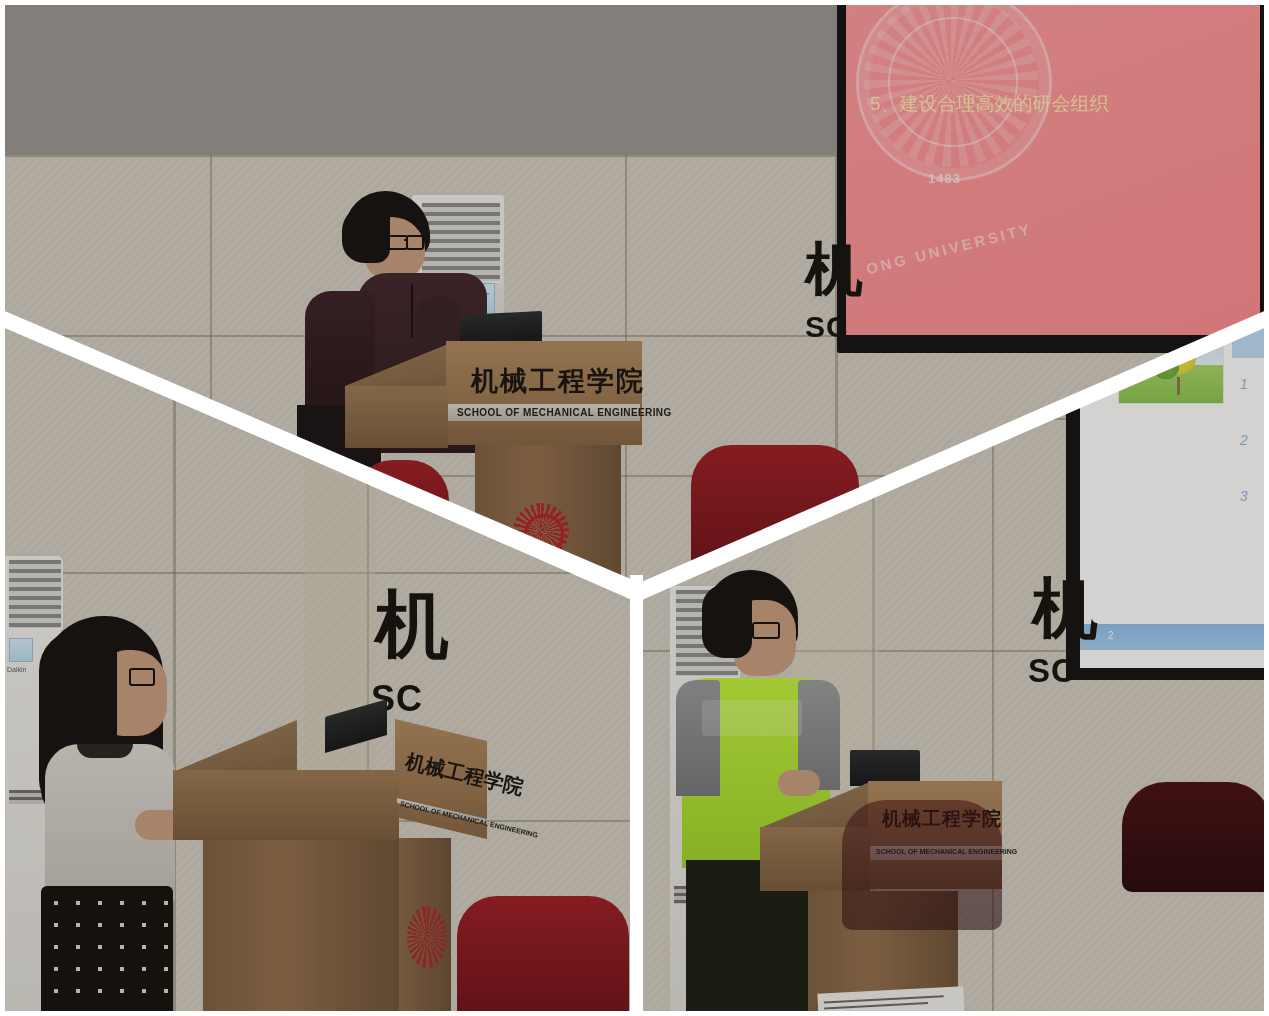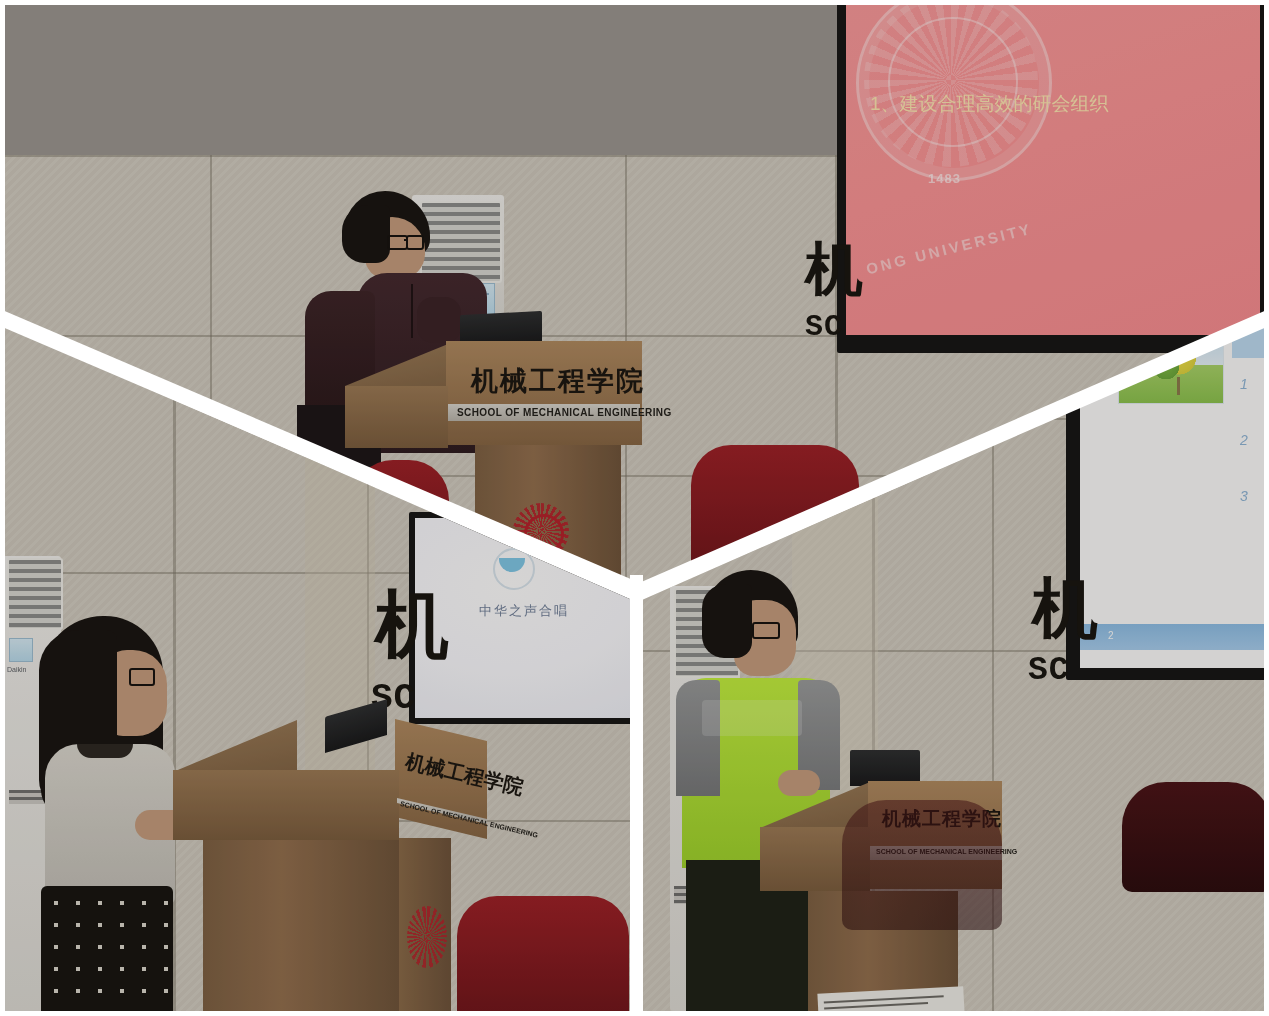--- a/index.html
+++ b/index.html
@@ -104,21 +104,21 @@
   .pod-col{position:absolute;background:linear-gradient(90deg,#7d6043,#936f4e 40%,#6f543a 100%);}
   .pod-cn{position:absolute;color:#191510;font-weight:bold;white-space:nowrap;}
   .pod-plate{position:absolute;background:linear-gradient(180deg,#d9d6cf,#b9b5ac);}
   .pod-en{position:absolute;color:#22201c;white-space:nowrap;font-weight:bold;}
   .pod-logo{position:absolute;border-radius:50%;
     background:repeating-conic-gradient(#b5202a 0deg 7deg,transparent 7deg 14deg);}
   .pod-logo-in{position:absolute;border-radius:50%;border:3px solid #b5202a;}
 
   
   .wall-cn{position:absolute;color:#16140f;font-weight:bold;}
-  .wall-en{position:absolute;color:#16140f;font-weight:bold;letter-spacing:1px;font-family:Liberation Mono, monospace;}
+  .wall-en{position:absolute;color:#16140f;font-weight:bold;letter-spacing:1px;}
 
   
   .ac-body{position:absolute;background:linear-gradient(180deg,#f2f1ee,#dedcd6);border-radius:3px;}
   .ac-grille{position:absolute;background:repeating-linear-gradient(180deg,#8c8d8c 0 4px,#d8d8d4 4px 9px);border:2px solid #efeeea;border-radius:3px;}
   .ac-label{position:absolute;background:linear-gradient(180deg,#d7ecf7,#b9dced);border:1px solid #9dbfd4;}
   .ac-label-row{position:absolute;background:#8fb3c8;}
   .ac-brand{position:absolute;color:#5d6066;}
   .ac-vent{position:absolute;background:repeating-linear-gradient(180deg,#6f706e 0 3px,#cccac5 3px 7px);}
 
   
@@ -170,21 +170,21 @@
       <div class="screen-frame" style="left:832px;top:-10px;width:432px;height:358px;">
         <div class="screen-face" style="left:9px;top:0;width:414px;height:340px;">
           <div class="slide-pink"></div>
 
           <div class="seal" style="left:10px;top:-10px;width:190px;height:190px;"></div>
           <div class="seal-gear" style="left:18px;top:-2px;width:174px;height:174px;opacity:.55;"></div>
           <div class="seal-inner" style="left:42px;top:22px;width:126px;height:126px;"></div>
           <div class="seal-year" style="left:82px;top:176px;font-size:13px;">1483</div>
           <div class="seal-arc" style="left:18px;top:245px;font-size:15px;transform:rotate(-14deg);">ONG UNIVERSITY</div>
 
-          <div class="slide-bullet" style="left:24px;top:96px;font-size:19px;">1、建设合理高效的研会组织</div>
+          <div class="slide-bullet" style="left:24px;top:96px;font-size:19px;">5、建设合理高效的研会组织</div>
         </div>
       </div>
 
       <div class="wall-cn" style="left:800px;top:235px;font-size:58px;line-height:58px;">机</div>
       <div class="wall-en" style="left:800px;top:305px;font-size:30px;">SC</div>
 
       <div class="ac-body" style="left:407px;top:190px;width:92px;height:120px;"></div>
       <div class="ac-grille" style="left:415px;top:196px;width:78px;height:78px;"></div>
       <div class="ac-brand" style="left:416px;top:282px;font-size:7px;">Daikin</div>
       <div class="ac-label" style="left:452px;top:278px;width:36px;height:34px;">
@@ -227,28 +227,20 @@
   <div class="panel" id="panel-bl">
     <div class="scene">
 
       <div class="wall-tile" style="left:0;top:0;width:627px;height:711px;"></div>
       <div class="tile-seam" style="left:0;top:272px;width:627px;height:2px;"></div>
       <div class="tile-seam" style="left:0;top:520px;width:627px;height:2px;"></div>
       <div class="tile-seam" style="left:168px;top:0;width:3px;height:711px;"></div>
       <div class="tile-seam" style="left:362px;top:0;width:2px;height:711px;"></div>
       <div style="position:absolute;left:300px;top:0;width:70px;height:711px;background:rgba(210,200,180,.35);"></div>
 
-      <div class="screen-frame" style="left:404px;top:212px;width:232px;height:212px;">
-        <div class="screen-face" style="left:6px;top:6px;width:222px;height:200px;">
-          <div class="slide-white"></div>
-          <div class="slide-white-logo" style="left:78px;top:30px;width:38px;height:38px;"></div>
-          <div class="slide-white-logo-fill" style="left:84px;top:40px;width:26px;height:14px;"></div>
-          <div class="slide-white-txt" style="left:64px;top:84px;font-size:13px;letter-spacing:2px;">中华之声合唱</div>
-        </div>
-      </div>
 
       <div class="wall-cn" style="left:370px;top:288px;font-size:74px;line-height:74px;">机</div>
       <div class="wall-en" style="left:366px;top:378px;font-size:36px;">SC</div>
 
       <div class="ac-body" style="left:-2px;top:256px;width:58px;height:455px;"></div>
       <div class="ac-grille" style="left:2px;top:258px;width:52px;height:68px;"></div>
       <div class="ac-label" style="left:4px;top:338px;width:22px;height:22px;"></div>
       <div class="ac-brand" style="left:2px;top:366px;font-size:7px;">Daikin</div>
       <div class="ac-vent" style="left:4px;top:490px;width:48px;height:14px;"></div>
 

